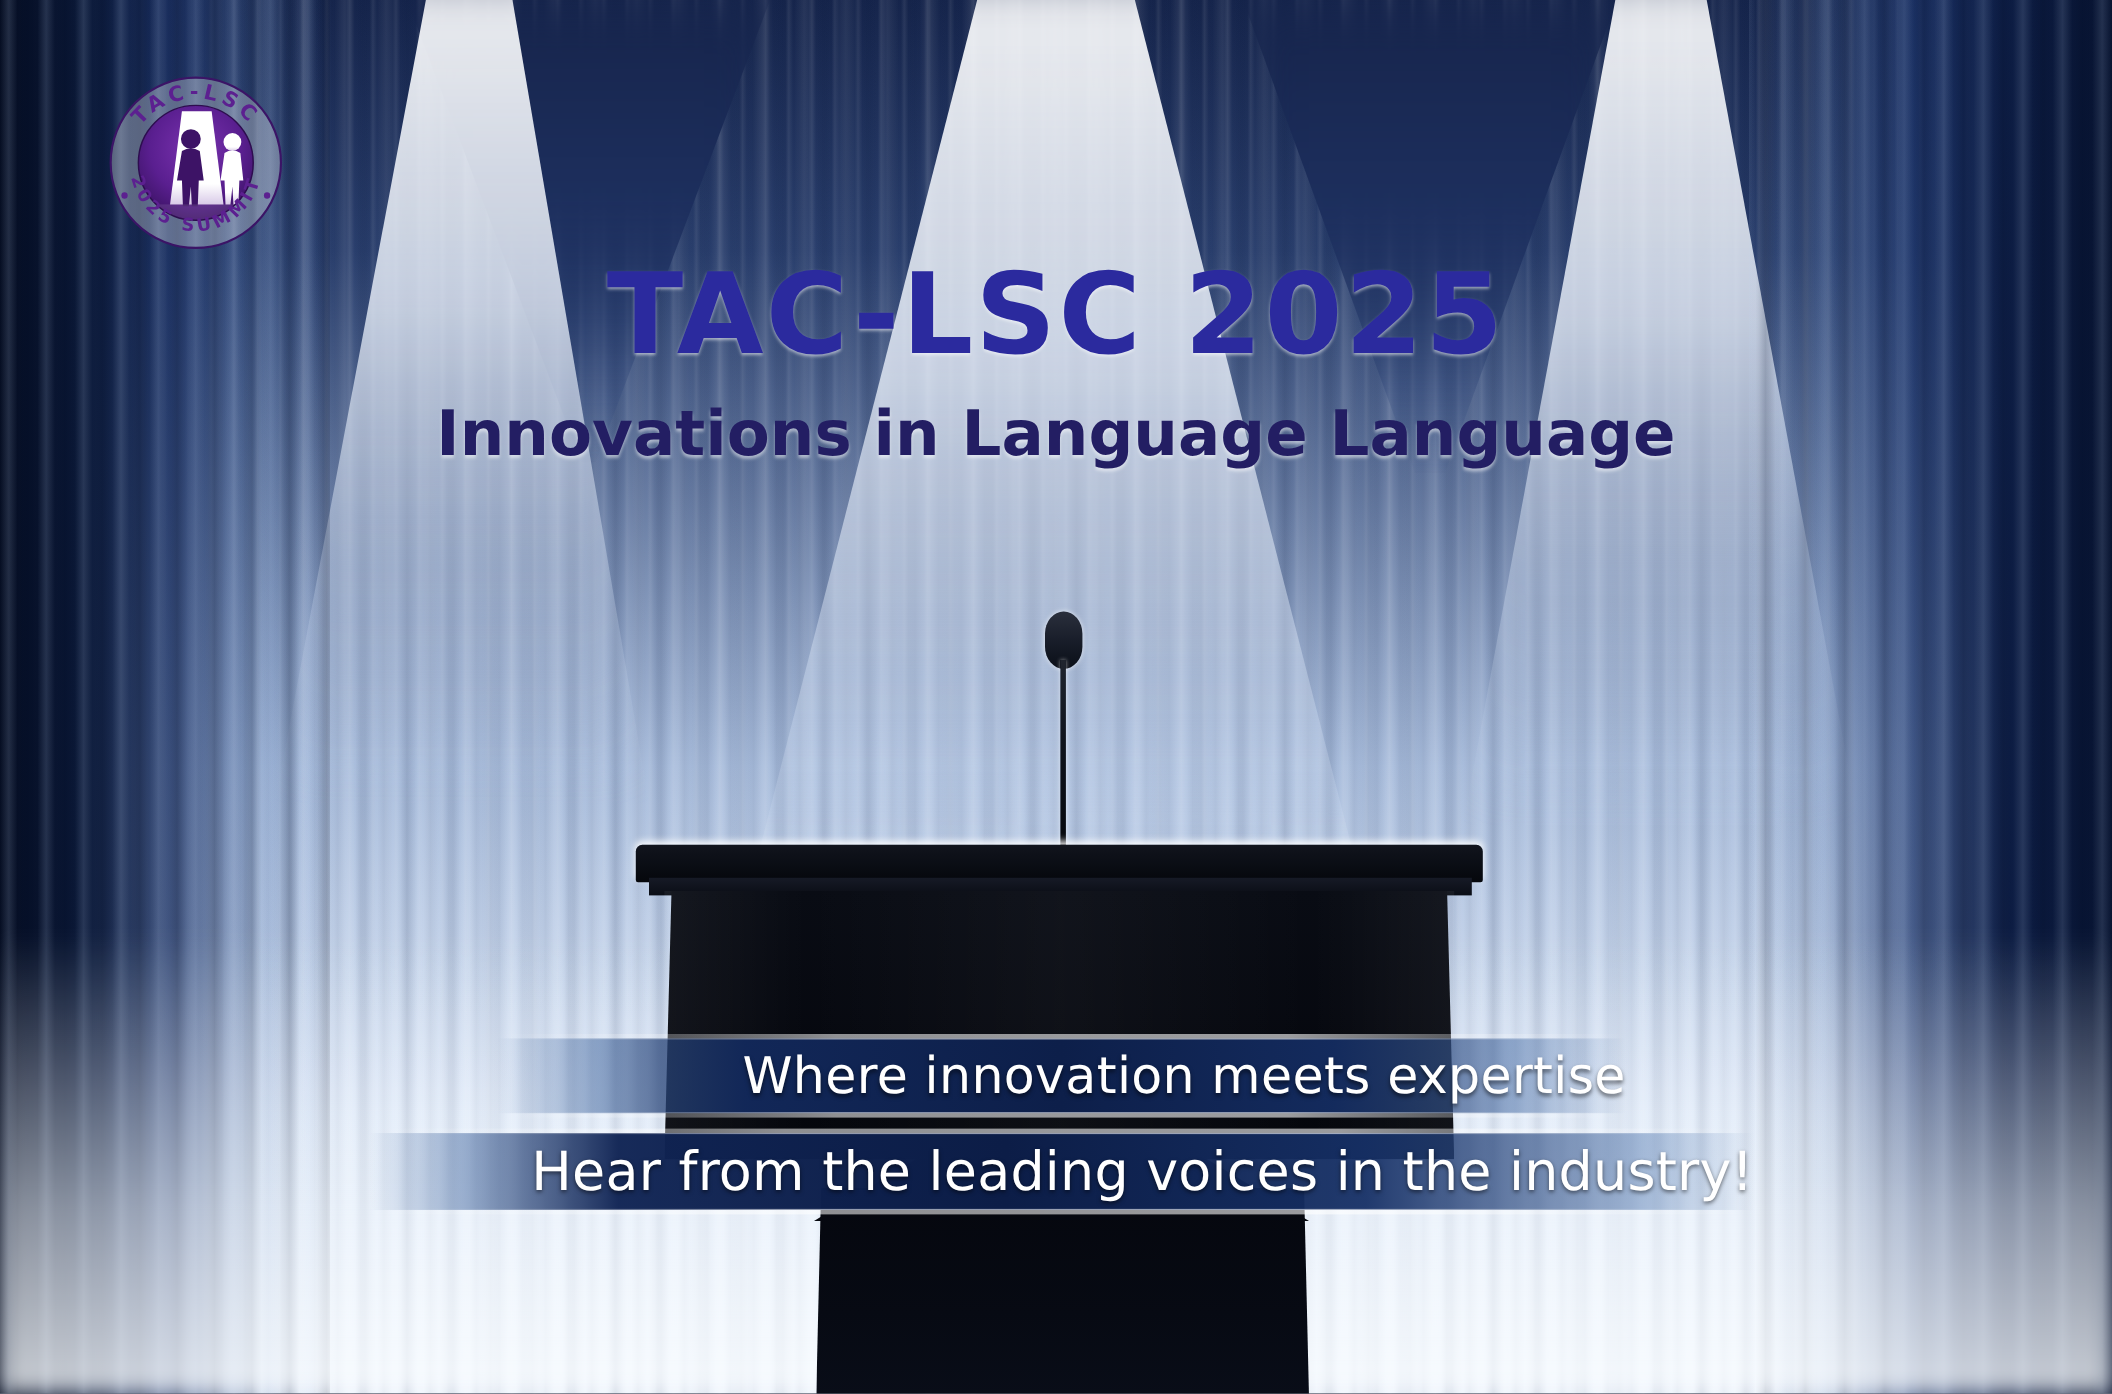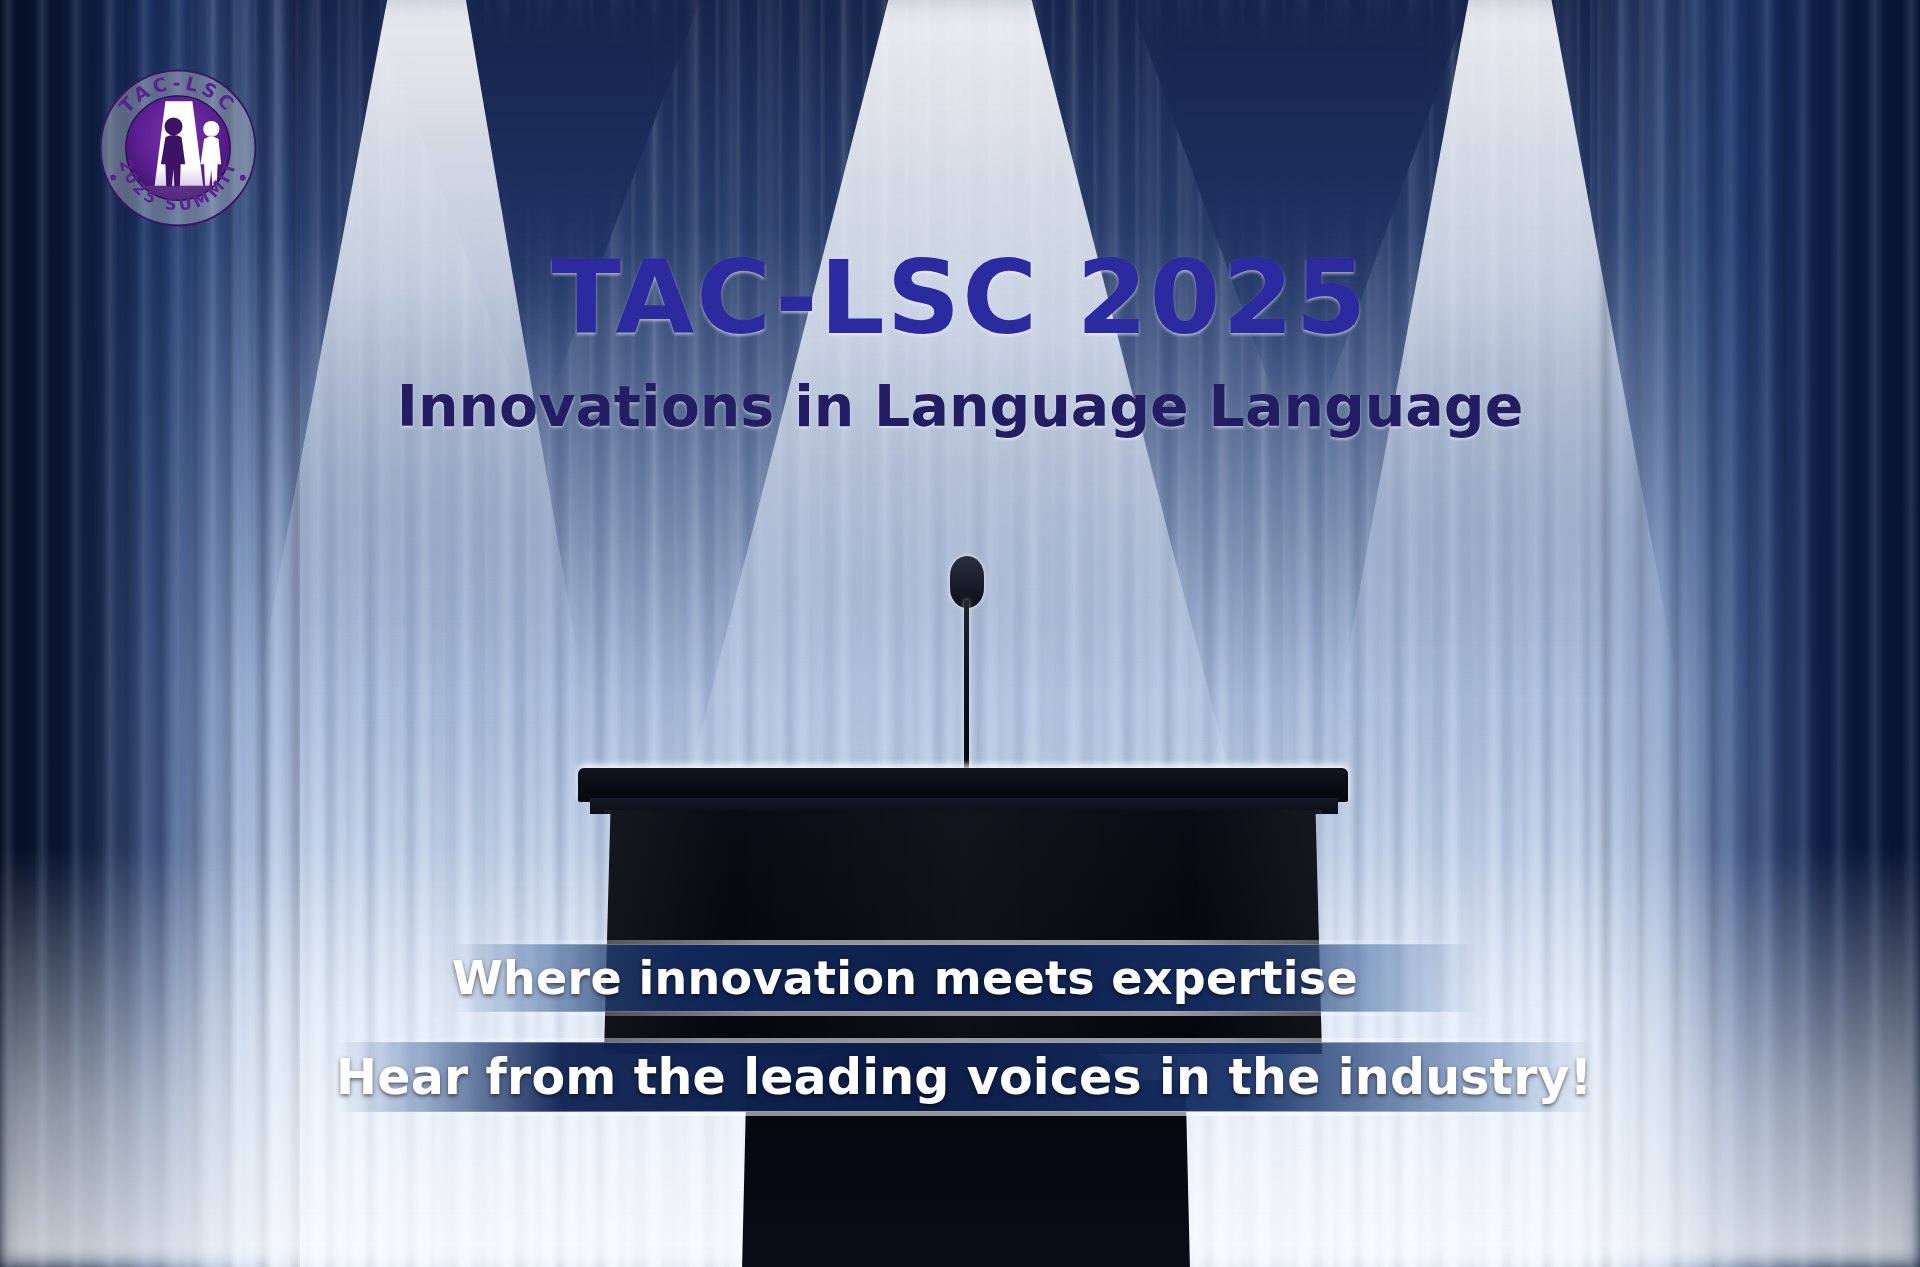--- a/index.html
+++ b/index.html
@@ -115,21 +115,21 @@
     position:absolute;left:0;right:0;top:232px;text-align:center;
   }
   .main-title{
     font-family:"DejaVu Sans", sans-serif;
     font-weight:bold;
     font-size:102px;
     letter-spacing:2px;
     color:#2b2a9e;
     line-height:1.05;
     text-shadow:0 2px 3px rgba(255,255,255,.55);
-    margin:12px;
+    margin:1px;
   }
   .sub-title{
     font-family:"DejaVu Sans", sans-serif;
     font-weight:bold;
     font-size:57px;
     letter-spacing:0px;
     color:#231e63;
     margin:22px 0 0 0;
     text-shadow:0 2px 3px rgba(255,255,255,.5);
   }
@@ -177,24 +177,24 @@
   }
   .podium-sheen{
     position:absolute;left:604px;top:50px;width:718px;height:244px;
     background:linear-gradient(90deg,rgba(255,255,255,.05) 0%,rgba(255,255,255,0) 18%,rgba(255,255,255,.035) 50%,rgba(255,255,255,0) 82%,rgba(255,255,255,.05) 100%);
     pointer-events:none;
   }
 
   
   .banner{
     position:absolute;
-    display:flex;align-items:center;justify-content:flex-start;
+    display:flex;align-items:center;justify-content:flex-end;
     color:#ffffff;
     font-family:"DejaVu Sans", sans-serif;
-    font-weight:bold;
+    font-weight:normal;
     white-space:nowrap;
   }
   .banner-1{
     left:452px;top:944px;width:1026px;height:68px;
     font-size:46px;
     letter-spacing:.3px;
     background:linear-gradient(90deg,
       rgba(167,196,232,0) 0%,
       rgba(70,106,160,.55) 9%,
       rgba(18,40,90,.97) 22%,
@@ -210,21 +210,20 @@
     letter-spacing:.2px;
     background:linear-gradient(90deg,
       rgba(170,198,234,0) 0%,
       rgba(66,102,158,.5) 7%,
       rgba(16,36,84,.97) 18%,
       rgba(12,29,71,1) 46%,
       rgba(22,48,102,.95) 72%,
       rgba(92,128,180,.5) 92%,
       rgba(185,208,238,0) 100%);
     text-shadow:0 2px 4px rgba(0,0,0,.55);
-    margin-top:12px;
   }
   .banner-edge{
     position:absolute;left:0;right:0;height:5px;
     background:linear-gradient(90deg,rgba(255,255,255,0),rgba(255,255,255,.55) 30%,rgba(255,255,255,.6) 70%,rgba(255,255,255,0));
     pointer-events:none;
   }
   .banner-edge.top{top:-4px;}
   .banner-edge.bot{bottom:-4px;}
 </style>
 </head>

